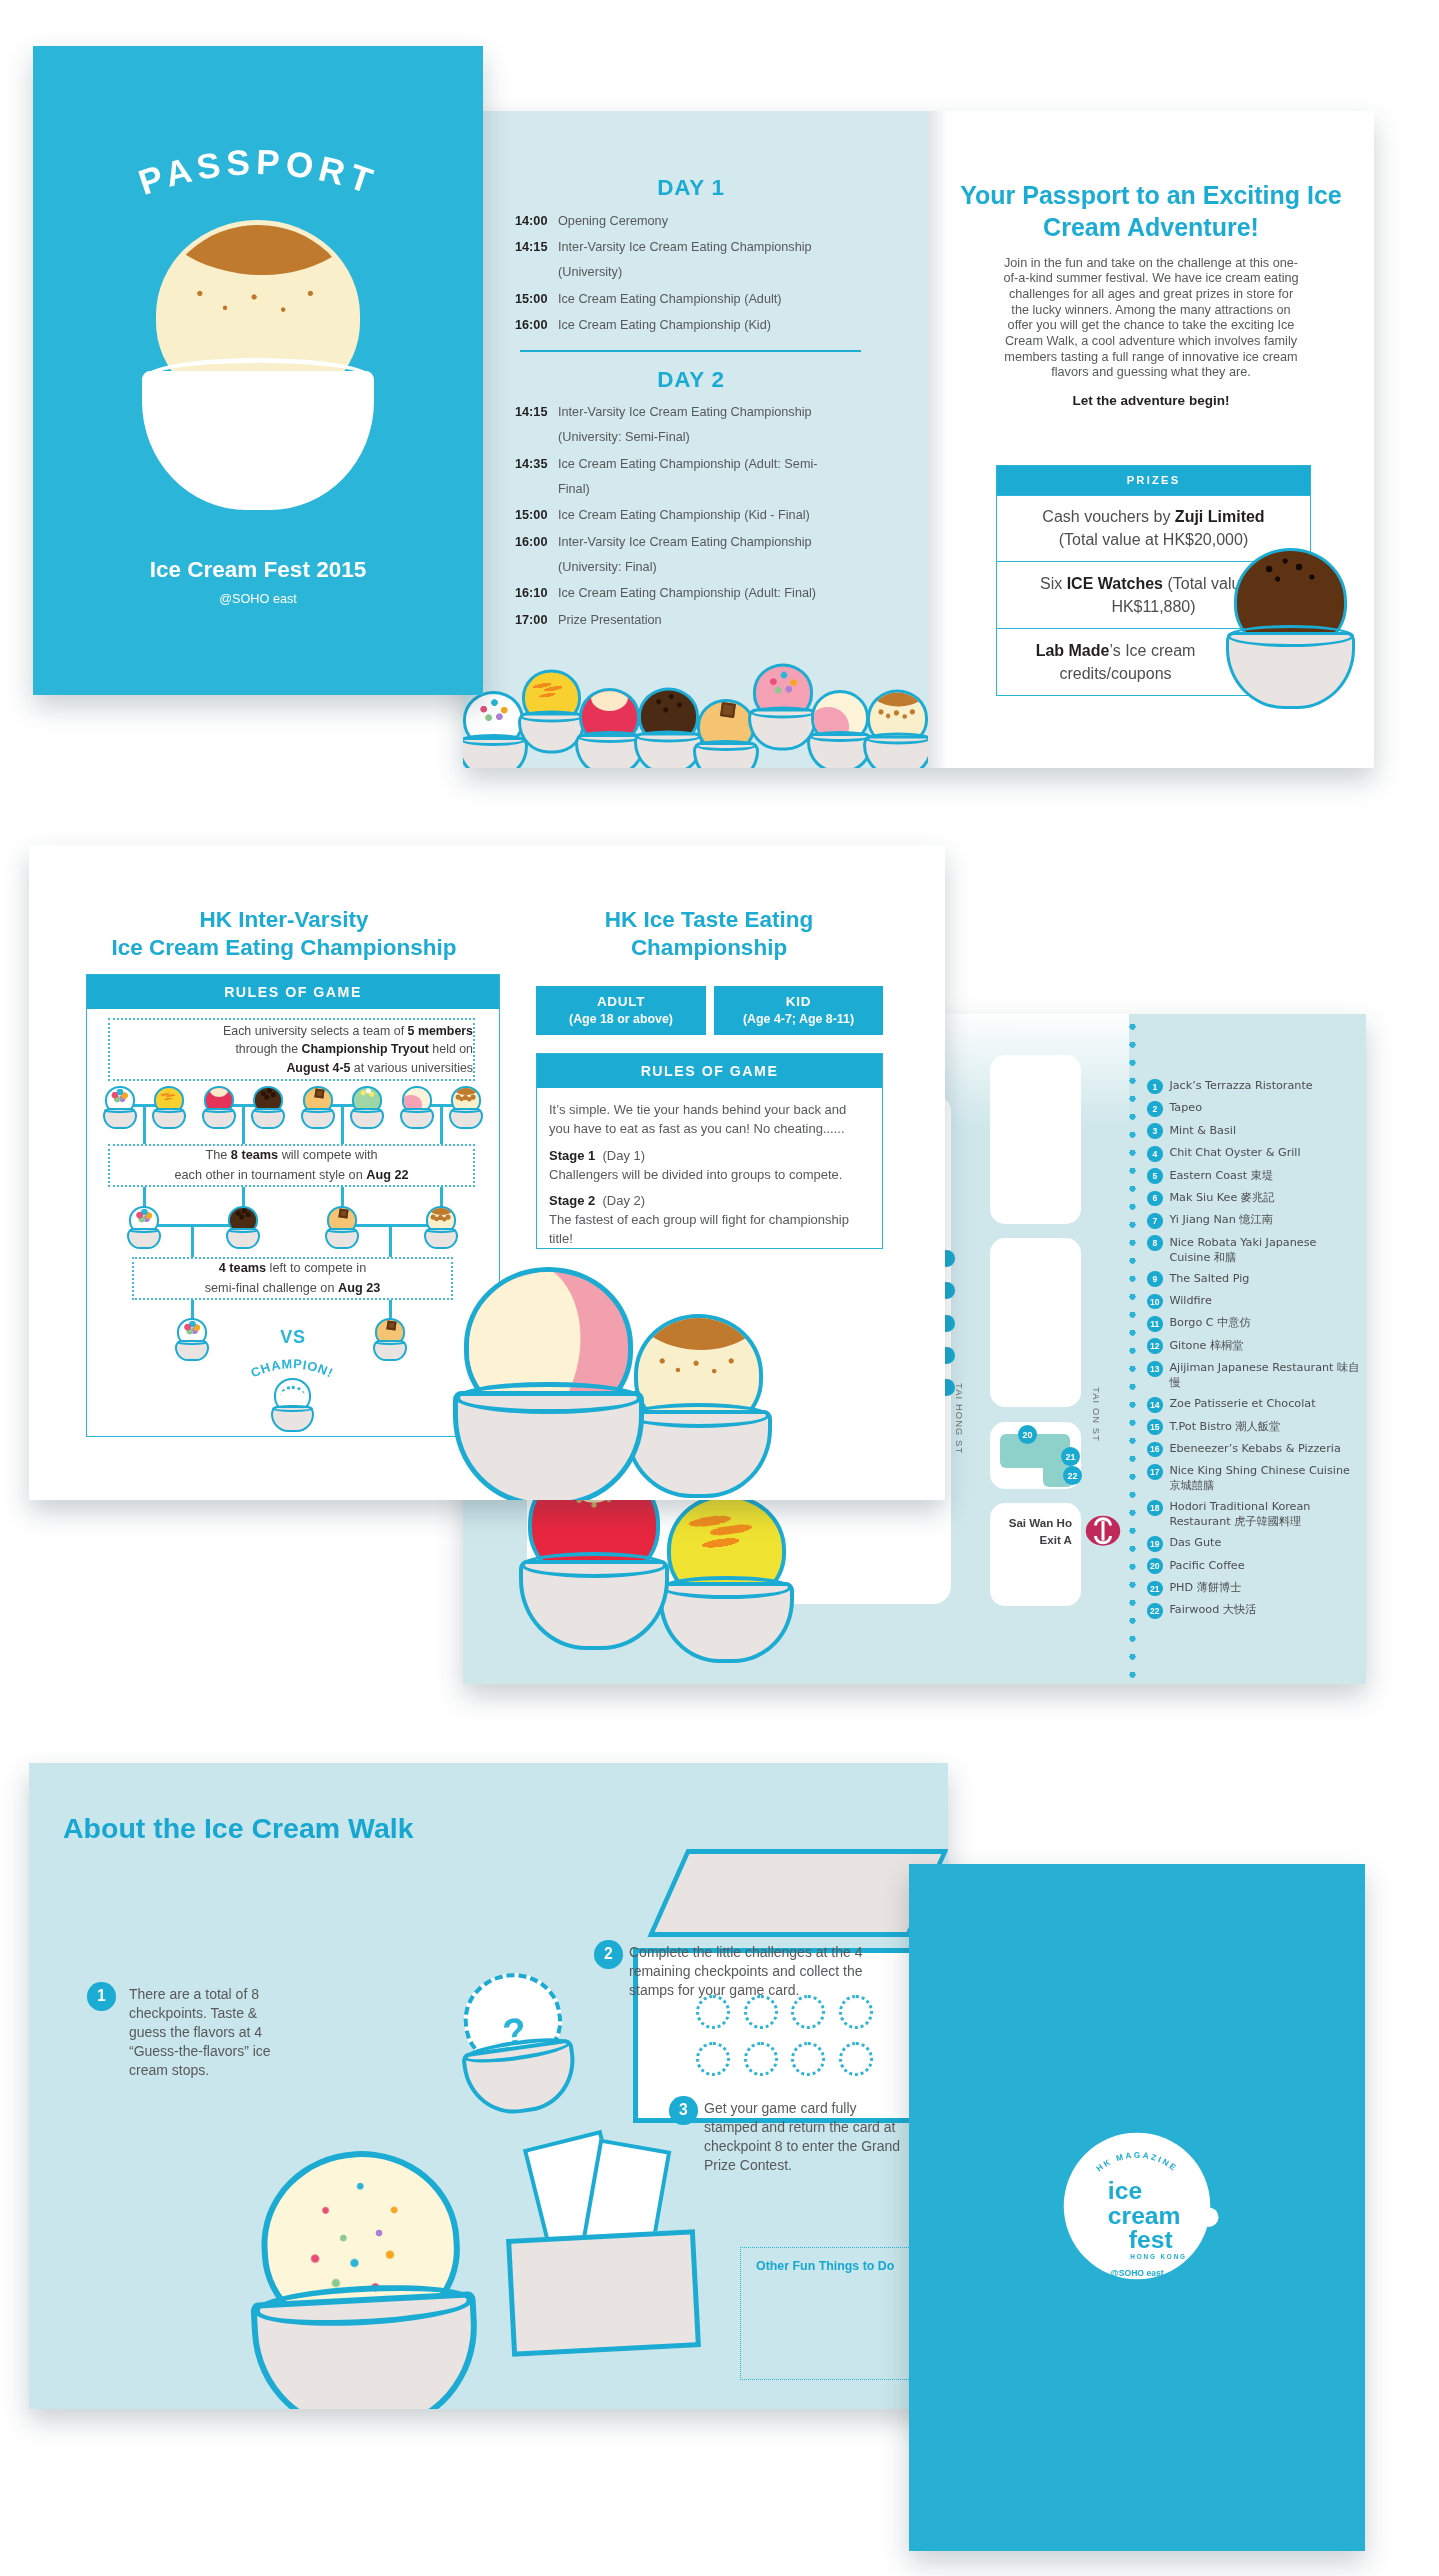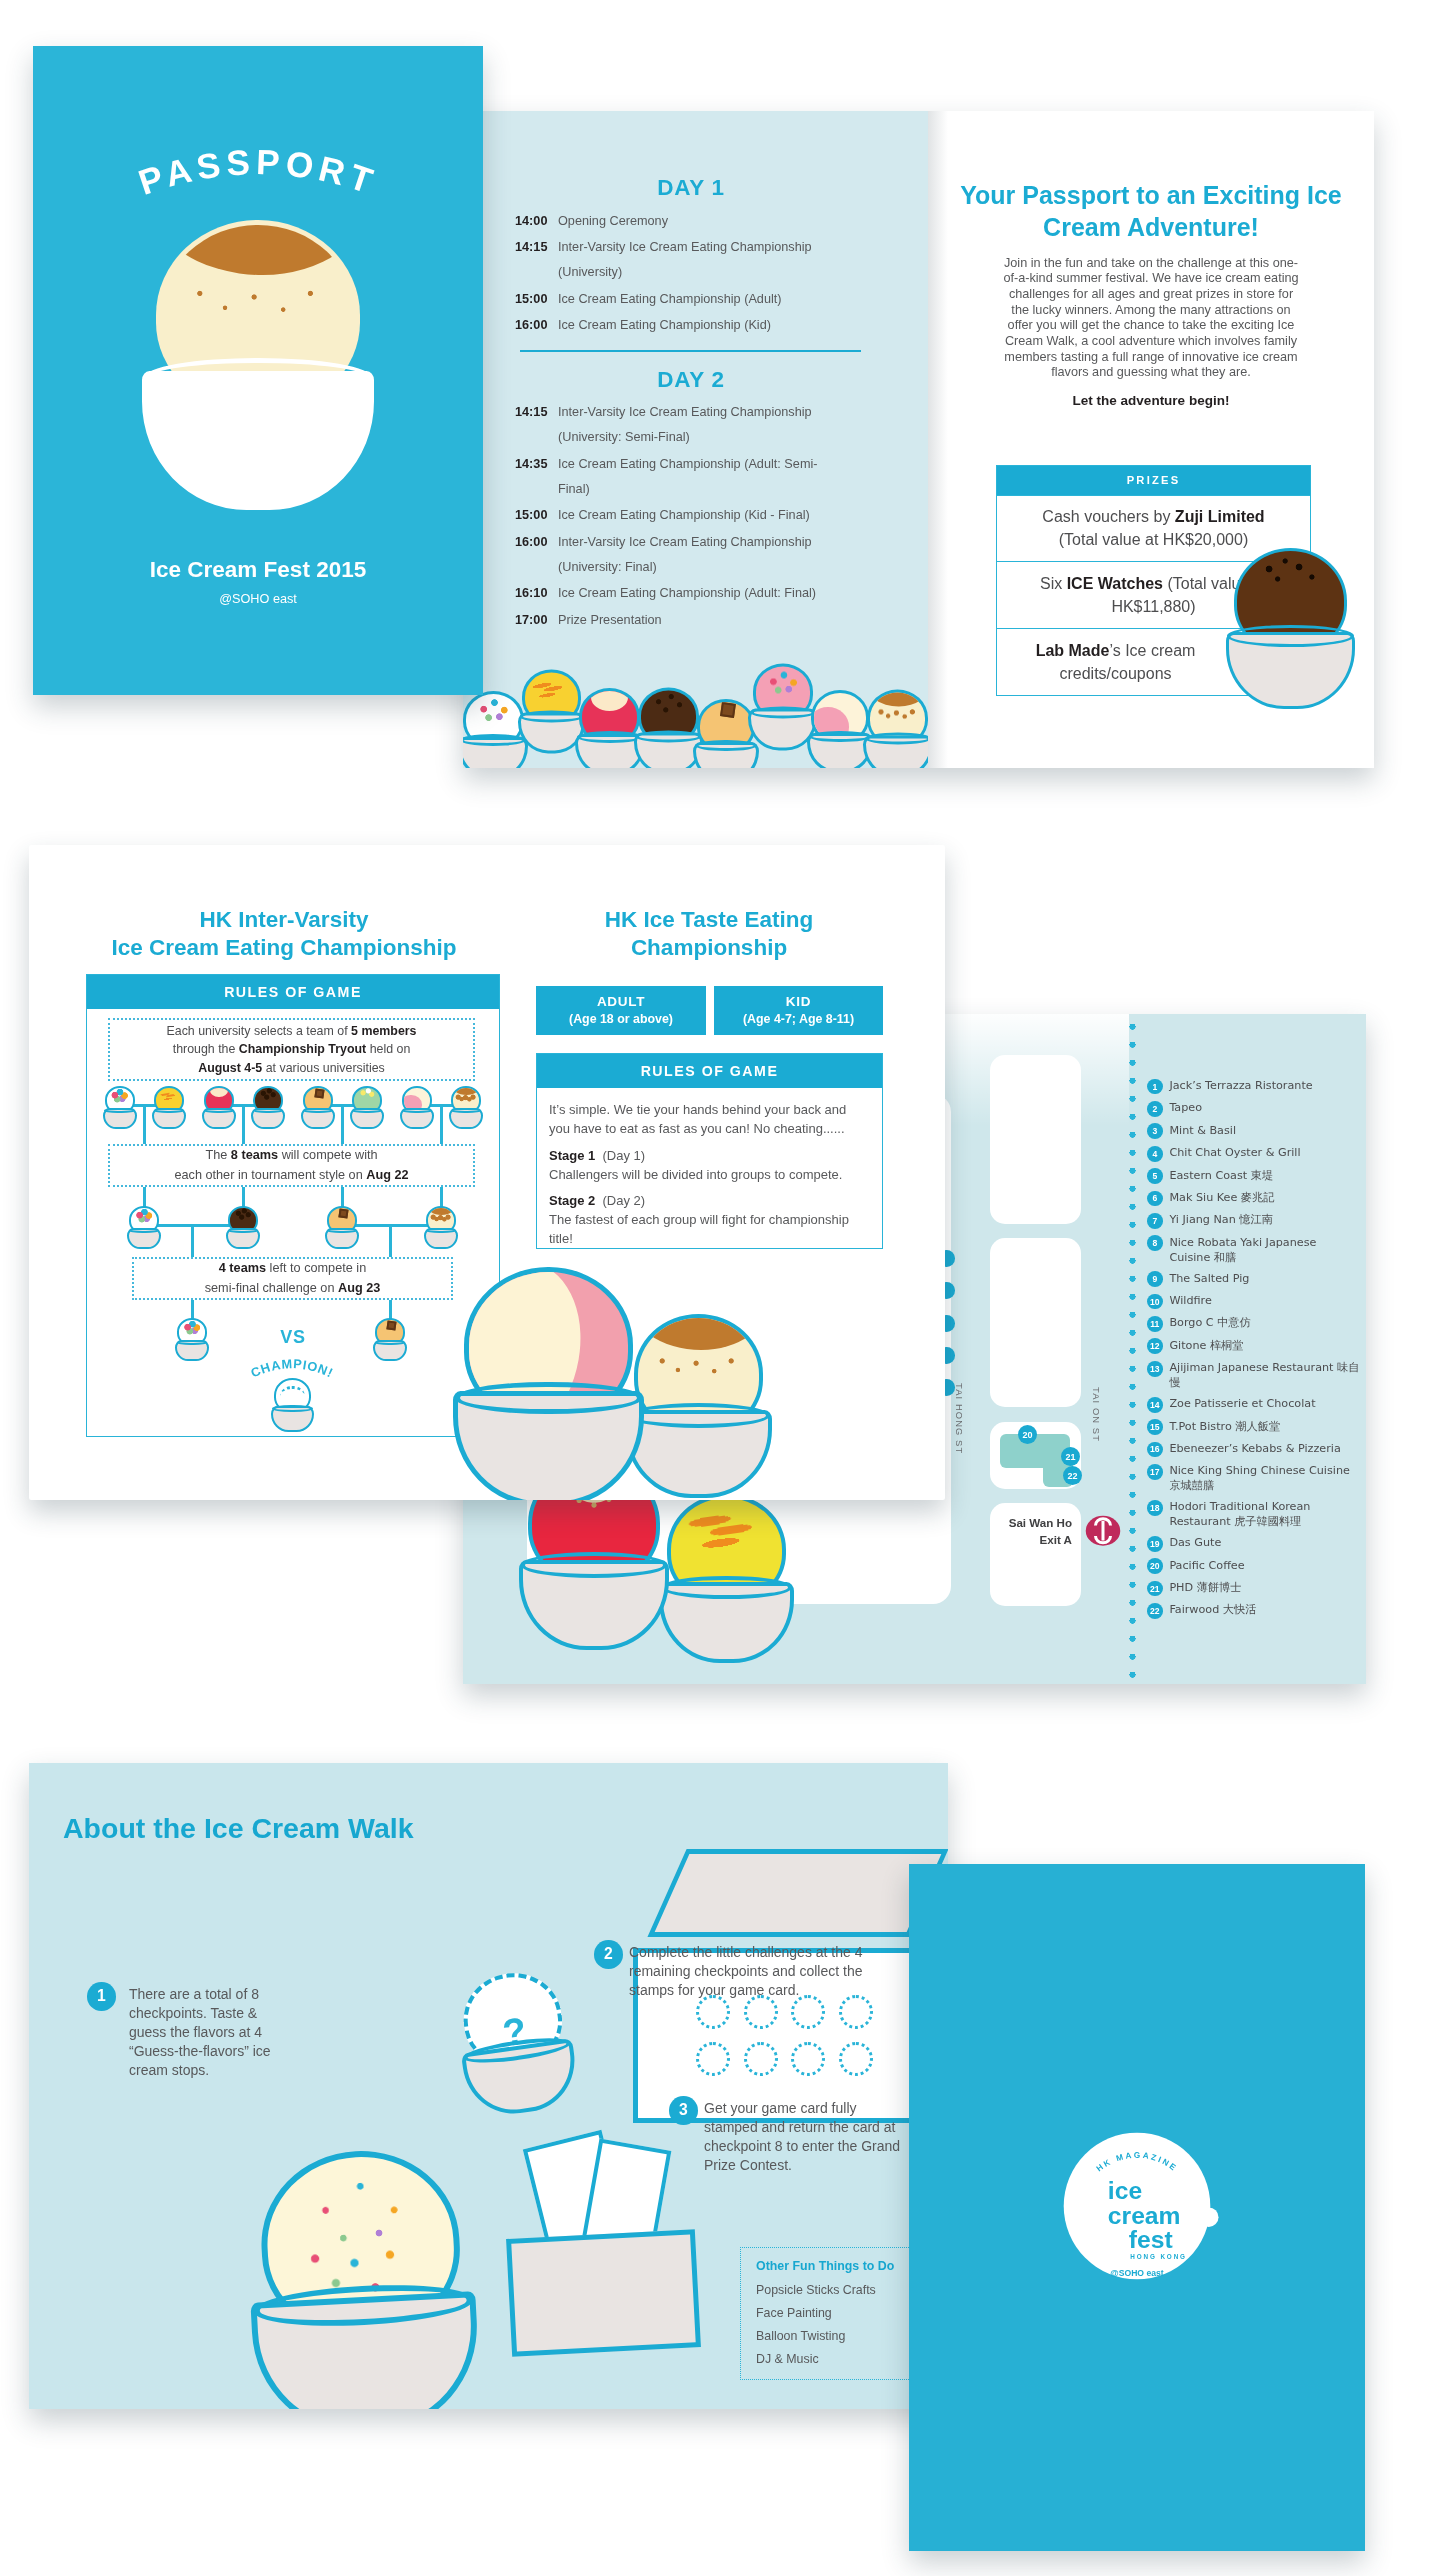--- a/index.html
+++ b/index.html
@@ -498,21 +498,21 @@
   </div>
 
   <div id="panel2" class="panel">
 
     <div class="col-heading" style="left:45px;top:61px;width:420px;">
       <div>HK Inter-Varsity</div>
       <div>Ice Cream Eating Championship</div>
     </div>
     <div class="rulesbox" style="left:57px;top:129px;width:414px;height:463px;">
       <div class="barhead">RULES OF GAME</div>
-      <div class="dotbox" style="left:21px;top:43px;width:367px;height:63px;font-size:12.4px;">
+      <div class="dotbox" style="left:21px;top:43px;width:367px;height:63px;font-size:12.4px;align-items:flex-end;">
         <div><span>Each university selects a team of </span><b>5 members</b></div>
         <div><span>through the </span><b>Championship Tryout</b><span> held on</span></div>
         <div><b>August 4-5</b><span> at various universities</span></div>
       </div>
 
       <div class="bline" style="left:33px;top:129px;width:49px;height:3px;"></div>
       <div class="bline" style="left:132px;top:129px;width:49px;height:3px;"></div>
       <div class="bline" style="left:231px;top:129px;width:49px;height:3px;"></div>
       <div class="bline" style="left:330px;top:129px;width:49px;height:3px;"></div>
       <div class="bline" style="left:56px;top:129px;width:3px;height:40px;"></div>
@@ -723,27 +723,20 @@
 
     <div class="cup f-sprinkle s-pale many" style="--w:225px;--bw:6px;left:221px;top:388px;transform:rotate(-3deg);z-index:4;">
       <div class="scoop"></div>
         <div class="bowl">
           <i class="rim"></i>
         </div>
     </div>
 
     <div id="funbox">
       <div class="title">Other Fun Things to Do</div>
-      <div>
-
-      <div class="fun-item">Popsicle Sticks Crafts</div>
-          <div class="fun-item">Face Painting</div>
-          <div class="fun-item">Balloon Twisting</div>
-          <div class="fun-item">DJ &amp; Music</div>
-        </div>
     </div>
   </div>
 
   <div id="backCover" class="panel">
     <svg id="logo" width="172" height="172" viewBox="0 0 230 230">
       <circle cx="115" cy="115" r="98" fill="#ffffff"></circle>
       <circle cx="211" cy="130" r="13" fill="#ffffff"></circle>
       <defs>
           <path id="arcMagazine" d="M 40 110 A 77 77 0 0 1 190 110" fill="none"></path>
         </defs>

